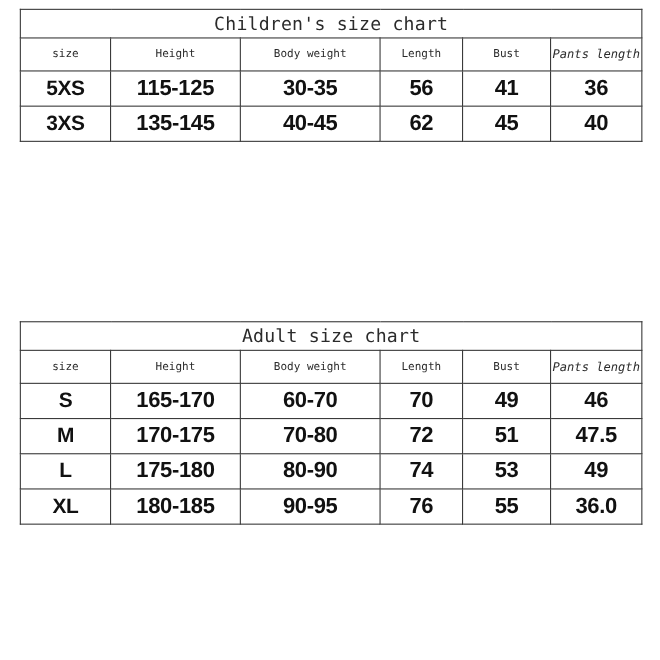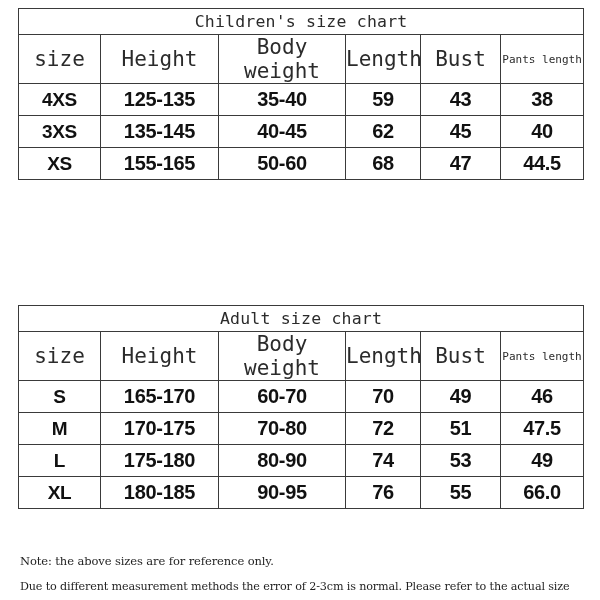--- a/index.html
+++ b/index.html
@@ -29,21 +29,21 @@
   
   .size-table {
     position: absolute;
     left: 18px;
     width: 565px;
     border-collapse: collapse;
     table-layout: fixed;
     background: #ffffff;
   }
   #children-table { top: 8px; }
-  #adult-table   { top: 305px; }
+  #adult-table   { top: 292px; }
 
   .size-table td,
   .size-table th {
     border: 1.6px solid #3a3a3a;
     text-align: center;
     vertical-align: middle;
     padding: 0;
     background: #ffffff;
   }
 
@@ -60,28 +60,29 @@
     font-family: "DejaVu Sans Mono", "Liberation Mono", monospace;
     font-size: 16.5px;
     letter-spacing: 0.2px;
     font-weight: 400;
     color: #2b2b2b;
   }
 
   .col-head {
     height: 29px;
     font-family: "DejaVu Sans Mono", "Liberation Mono", monospace;
-    font-size: 21px;
+    font-size: 10px;
     font-weight: 400;
     color: #2b2b2b;
     letter-spacing: 0px;
   }
   .col-head.narrow {
     font-size: 11px;
     letter-spacing: 0px;
+    font-style: italic;
   }
 
   .data-cell {
     height: 31px;
     font-family: "Liberation Sans", sans-serif;
     font-size: 20px;
     font-weight: 700;
     color: #111111;
     letter-spacing: -0.3px;
   }
@@ -130,42 +131,34 @@
       <tr>
         <td class="col-head">size</td>
         <td class="col-head">Height</td>
         <td class="col-head">Body weight</td>
         <td class="col-head">Length</td>
         <td class="col-head">Bust</td>
         <td class="col-head narrow">Pants length</td>
       </tr>
 
       <tr>
-        <td class="data-cell size-cell">4XS</td>
-        <td class="data-cell">125-135</td>
-        <td class="data-cell">35-40</td>
-        <td class="data-cell">59</td>
-        <td class="data-cell">43</td>
-        <td class="data-cell">38</td>
+        <td class="data-cell size-cell">5XS</td>
+        <td class="data-cell">115-125</td>
+        <td class="data-cell">30-35</td>
+        <td class="data-cell">56</td>
+        <td class="data-cell">41</td>
+        <td class="data-cell">36</td>
       </tr>
       <tr>
         <td class="data-cell size-cell">3XS</td>
         <td class="data-cell">135-145</td>
         <td class="data-cell">40-45</td>
         <td class="data-cell">62</td>
         <td class="data-cell">45</td>
         <td class="data-cell">40</td>
-      </tr>
-      <tr>
-        <td class="data-cell size-cell">XS</td>
-        <td class="data-cell">155-165</td>
-        <td class="data-cell">50-60</td>
-        <td class="data-cell">68</td>
-        <td class="data-cell">47</td>
-        <td class="data-cell">44.5</td>
       </tr>
     </tbody>
   </table>
 
   <table class="size-table" id="adult-table">
     <colgroup>
       <col class="c-size">
         <col class="c-height">
         <col class="c-weight">
       <col class="c-length">
@@ -208,23 +201,19 @@
         <td class="data-cell">74</td>
         <td class="data-cell">53</td>
         <td class="data-cell">49</td>
       </tr>
       <tr>
         <td class="data-cell size-cell">XL</td>
         <td class="data-cell">180-185</td>
         <td class="data-cell">90-95</td>
         <td class="data-cell">76</td>
         <td class="data-cell">55</td>
-        <td class="data-cell">66.0</td>
+        <td class="data-cell">36.0</td>
       </tr>
     </tbody>
   </table>
 
-  <div class="notes">
-    <div class="note-line line1">Note: the above sizes are for reference only.</div>
-    <div class="note-line line2">Due to different measurement methods the error of 2-3cm is normal. Please refer to the actual size</div>
-  </div>
 
 </div>
 
 </body></html>

